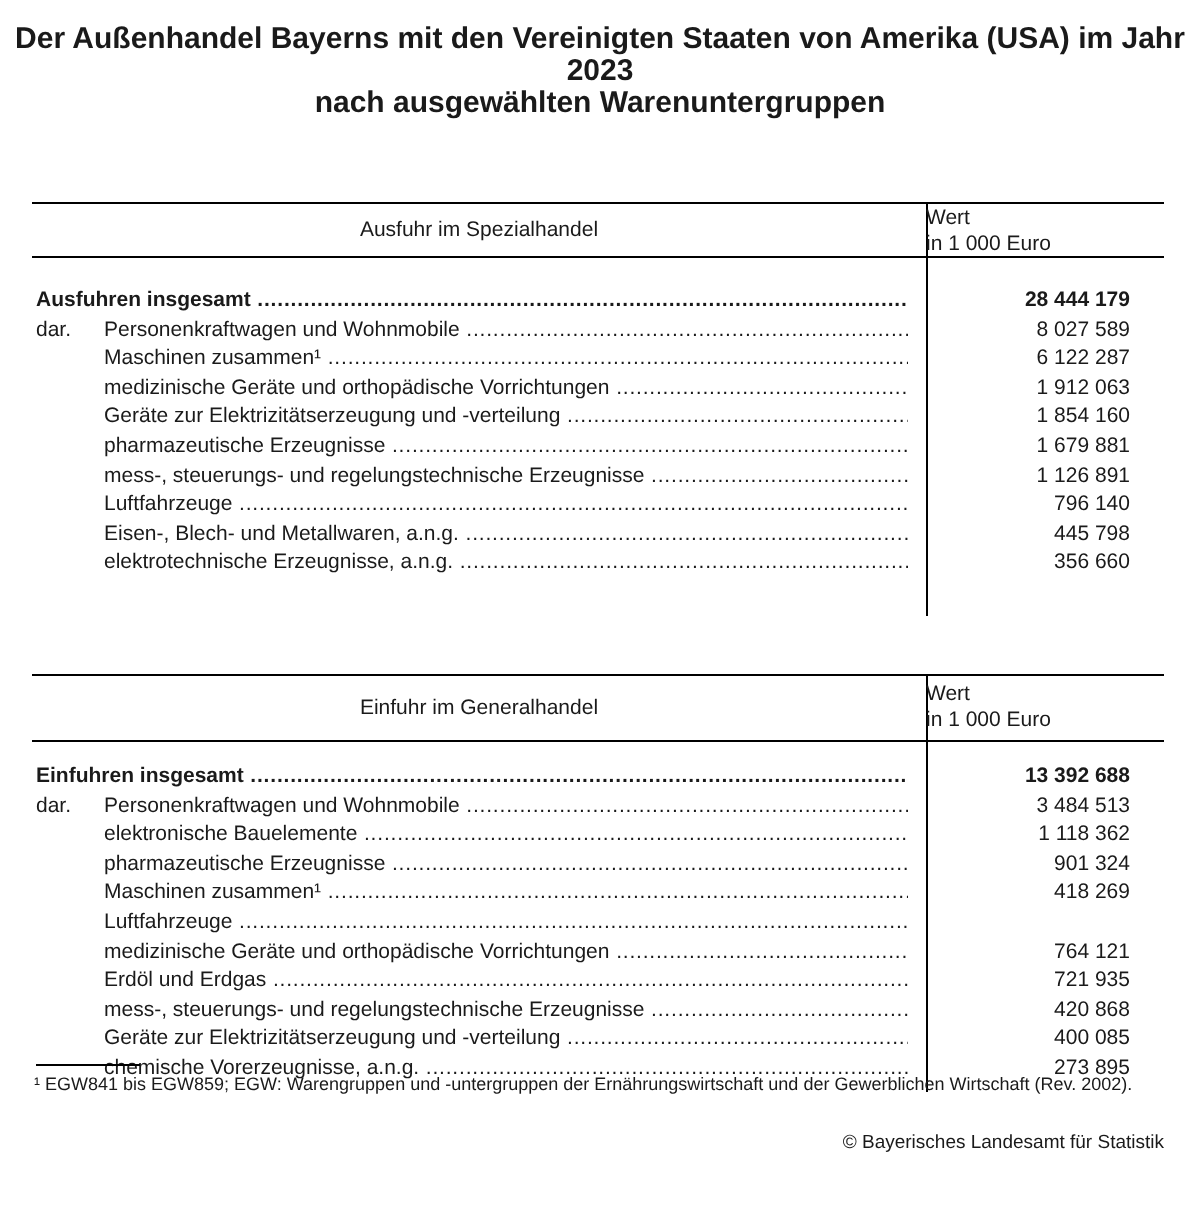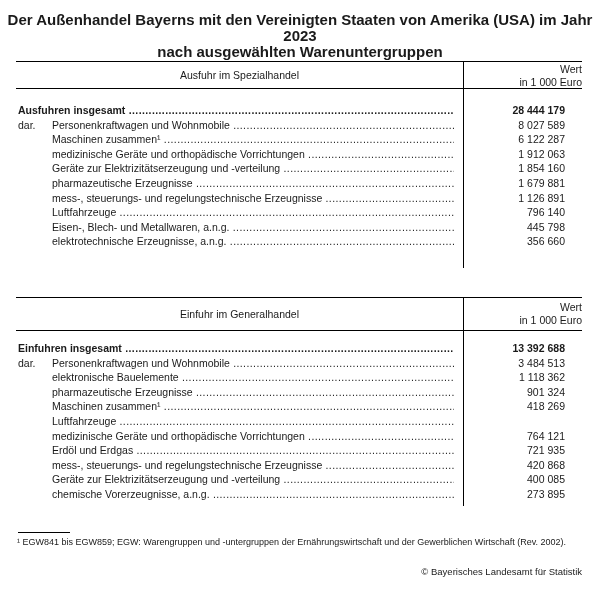--- a/index.html
+++ b/index.html
@@ -5,32 +5,32 @@
   html, body { margin: 0; padding: 0; background: #ffffff; }
   body {
     width: 600px; height: 607px; position: relative; overflow: hidden;
     font-family: "Liberation Sans", "DejaVu Sans", sans-serif;
     color: #1a1a1a;
   }
   .title {
     position: absolute; left: 0; top: 12px; width: 600px;
     text-align: center; font-weight: bold; font-size: 15px; line-height: 16px;
   }
-  .tbl { position: absolute; left: 16px; width: 566px; }
+  .tbl { position: absolute; left: 16px; width: 566px; margin-top: 40px; }
   .tbl-head {
     position: relative; height: 26px;
     border-top: 1px solid #000; border-bottom: 1px solid #000;
   }
   .head-label {
     position: absolute; left: 0; width: 447px; top: 0; height: 26px;
     line-height: 26px; text-align: center; font-size: 10.5px;
   }
   .head-value {
     position: absolute; left: 447px; width: 119px; top: 0; height: 26px;
-    text-align: right; font-size: 10.5px; line-height: 12.5px;
+    text-align: left; font-size: 10.5px; line-height: 12.5px;
     padding-top: 1px; box-sizing: border-box;
   }
   .vline { position: absolute; left: 447px; width: 1px; background: #000; }
   .rows { position: relative; }
   .row { position: relative; height: 14.6px; font-size: 10.5px; line-height: 14.6px; }
   .row .pre { position: absolute; left: 2px; top: 0; }
   .row .label {
     position: absolute; left: 36px; width: 402px; top: 0;
     white-space: nowrap; overflow: hidden;
   }

